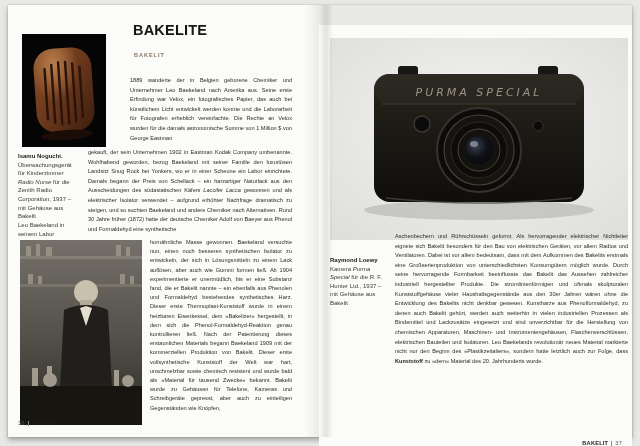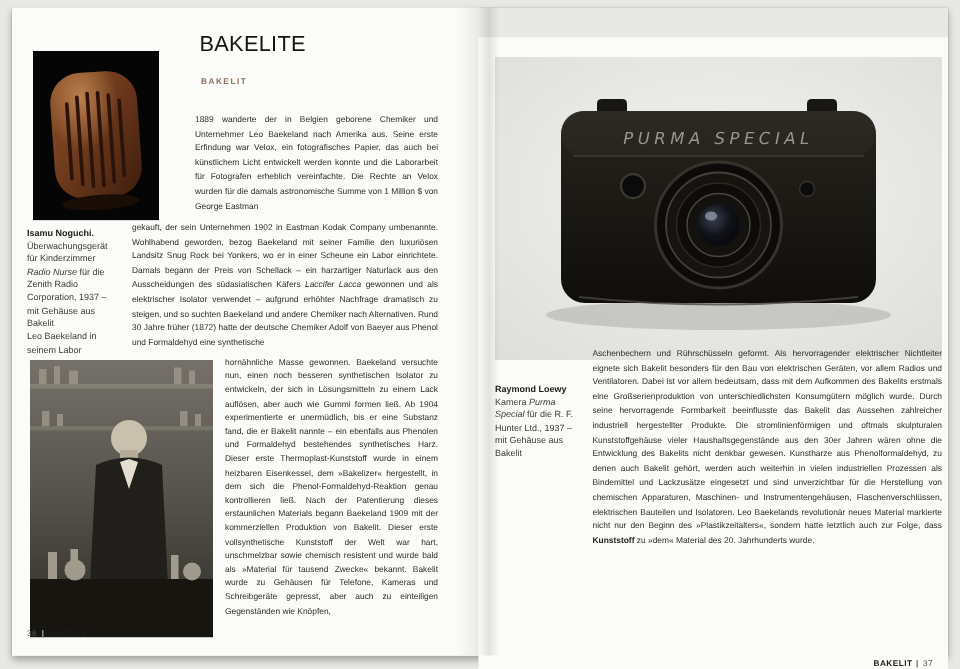--- a/index.html
+++ b/index.html
@@ -19,21 +19,21 @@
   .fold-r{left:311px;background:linear-gradient(to left,rgba(0,0,0,0),rgba(0,0,0,.10),rgba(0,0,0,0));}
 
   
   .photo-radio{position:absolute;left:14px;top:29px;width:84px;height:113px;overflow:hidden;}
   .caption{position:absolute;font-size:6px;line-height:8.6px;color:#3c3b38;text-align:left;}
   .caption b{color:#1c1b19;}
   .cap-radio{left:10px;top:147px;width:62px;}
   .cap-portrait{left:10px;top:216px;width:62px;}
   .photo-portrait{position:absolute;left:12px;top:235px;width:122px;height:185px;overflow:hidden;}
 
-  .title{position:absolute;left:125px;top:17px;font-size:14.5px;font-weight:400;
+  .title{position:absolute;left:125px;top:17px;font-size:14.5px;font-weight:700;
     letter-spacing:.2px;color:#161513;}
   .subtitle{position:absolute;left:126px;top:47px;font-size:5.5px;font-weight:700;
     letter-spacing:1px;}
 
   .bodytext{position:absolute;font-size:5.6px;line-height:9.6px;color:#2e2d2b;
     text-align:justify;overflow:hidden;}
   .seg1{left:122px;top:71px;width:162px;height:72px;}
   .seg2{left:80px;top:143px;width:204px;height:90px;}
   .seg3{left:142px;top:233px;width:142px;height:187px;line-height:9.2px;}
   .bodytext i{font-style:italic;}

